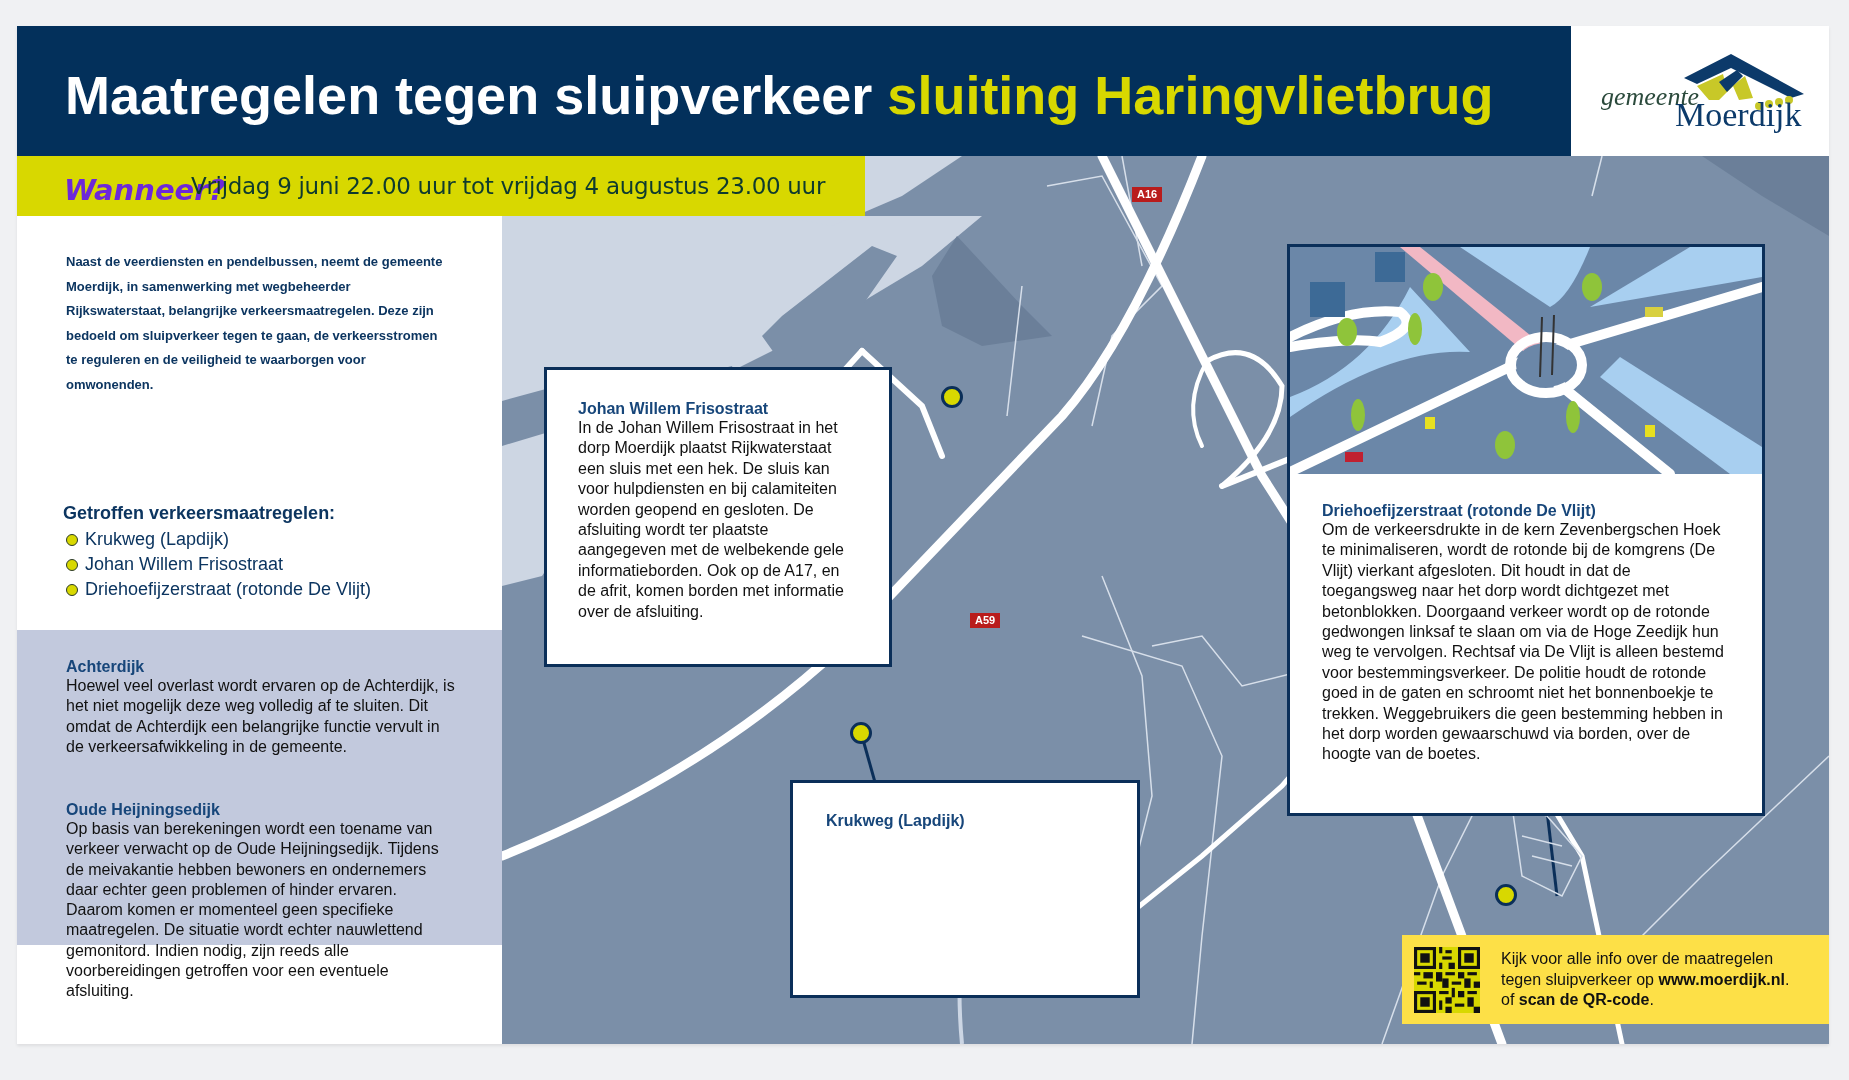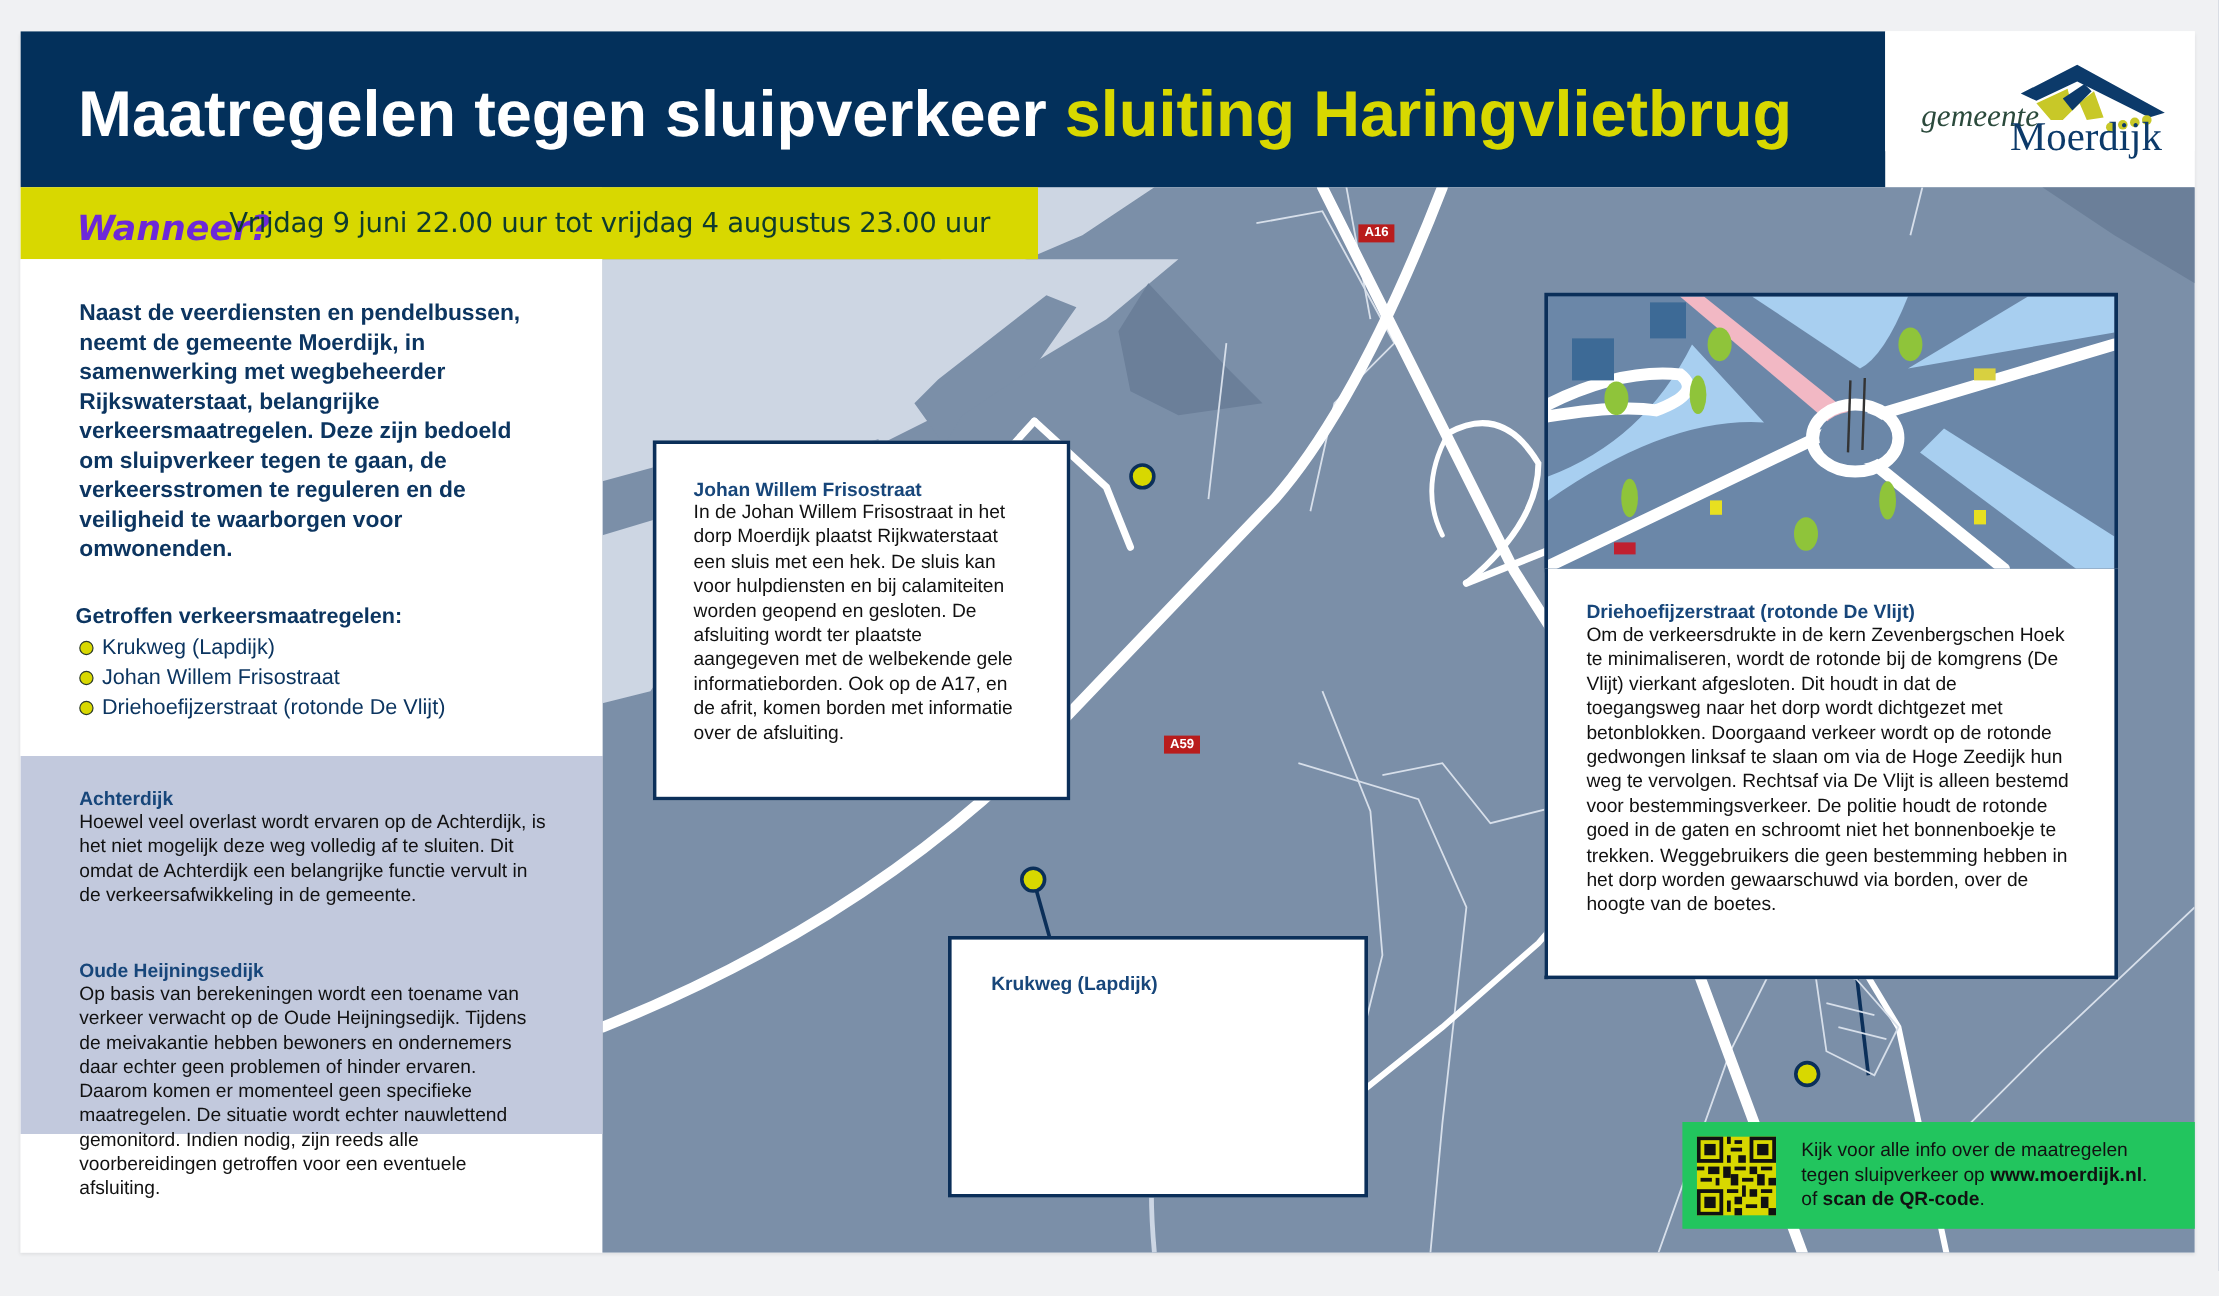--- a/index.html
+++ b/index.html
@@ -9,38 +9,38 @@
   .title{position:absolute;left:48px;top:38px;font-size:54px;font-weight:bold;color:#fff;white-space:nowrap;letter-spacing:0px;}
   .title .hl{color:#d8d800;}
   .logo{position:absolute;left:1554px;top:0;width:258px;height:100px;background:#fff;}
   .logo .gem{position:absolute;left:30px;top:56px;font-family:"Liberation Serif",serif;font-style:italic;font-size:26px;color:#2b4a3c;}
   .logo .moer{position:absolute;left:104px;top:70px;font-family:"Liberation Serif",serif;font-size:34px;color:#0c3a6a;}
   .logo svg{position:absolute;left:108px;top:20px;}
   .when{position:absolute;left:0;top:130px;width:848px;height:60px;background:#d8d800;}
   .when .lbl{position:absolute;left:47px;top:17px;font-size:29px;font-weight:bold;color:#6d28d9;font-family:"DejaVu Sans",sans-serif;font-style:italic;}
   .when .val{position:absolute;left:174px;top:17px;font-size:23px;color:#0e3a2e;font-family:"DejaVu Sans",sans-serif;letter-spacing:-0.3px;}
   .left-top{position:absolute;left:0;top:190px;width:485px;height:414px;background:#fff;}
-  .intro{position:absolute;left:49px;top:34px;width:380px;font-size:19px;font-weight:bold;line-height:24.5px;color:#0c3560;}
+  .intro{position:absolute;left:49px;top:34px;width:380px;font-size:13px;font-weight:bold;line-height:24.5px;color:#0c3560;}
   .measures-title{position:absolute;left:46px;top:287px;font-size:18px;font-weight:bold;color:#0c3560;}
   .measures{position:absolute;left:49px;top:311px;list-style:none;margin:0;padding:0;}
   .measures li{font-size:18px;color:#0c3560;line-height:25px;display:flex;align-items:center;}
   .dot{display:inline-block;width:10px;height:10px;border-radius:50%;background:#d8d800;border:1.5px solid #2b3a2a;margin-right:7px;}
   .left-bot{position:absolute;left:0;top:604px;width:485px;height:315px;background:#c2c9dd;}
   .lb-h{font-size:16px;font-weight:bold;color:#17467a;}
   .lb-p{font-size:16px;color:#111;line-height:20.3px;margin:0;}
   .sec1{position:absolute;left:49px;top:28px;width:390px;}
   .sec2{position:absolute;left:49px;top:171px;width:390px;}
   .map{position:absolute;left:485px;top:130px;width:1327px;height:888px;background:#7b8fa8;overflow:hidden;}
   .map svg.base{position:absolute;left:0;top:0;}
   .badge{position:absolute;background:#b91c1c;color:#fff;font-size:11px;font-weight:bold;padding:1px 5px;line-height:13px;}
   .box{position:absolute;background:#fff;border:3px solid #0b2f59;box-sizing:border-box;}
   .box .bh{font-size:16px;font-weight:bold;color:#17467a;}
   .box .bp{font-size:16px;color:#111;line-height:20.4px;margin:0;}
   .pin{position:absolute;width:18px;height:18px;border-radius:50%;background:#d8d800;border:3px solid #0b2f59;box-sizing:border-box;}
-  .qrbox{position:absolute;left:1385px;top:909px;width:444px;height:89px;background:#22c55e;}
+  .qrbox{position:absolute;left:1385px;top:909px;width:444px;height:89px;background:#fde047;}
   .qr{position:absolute;left:12px;top:12px;width:66px;height:66px;}
   .qrtxt{position:absolute;left:99px;top:14px;font-size:16px;color:#111;line-height:20.5px;}
   .qrtxt b{font-weight:bold;}
   .illus{position:absolute;left:1270px;top:218px;width:478px;height:233px;border:3px solid #0b2f59;box-sizing:border-box;overflow:hidden;background:#6b87a8;}
 </style>
 </head>
 <body>
 
 <div class="poster">
 

